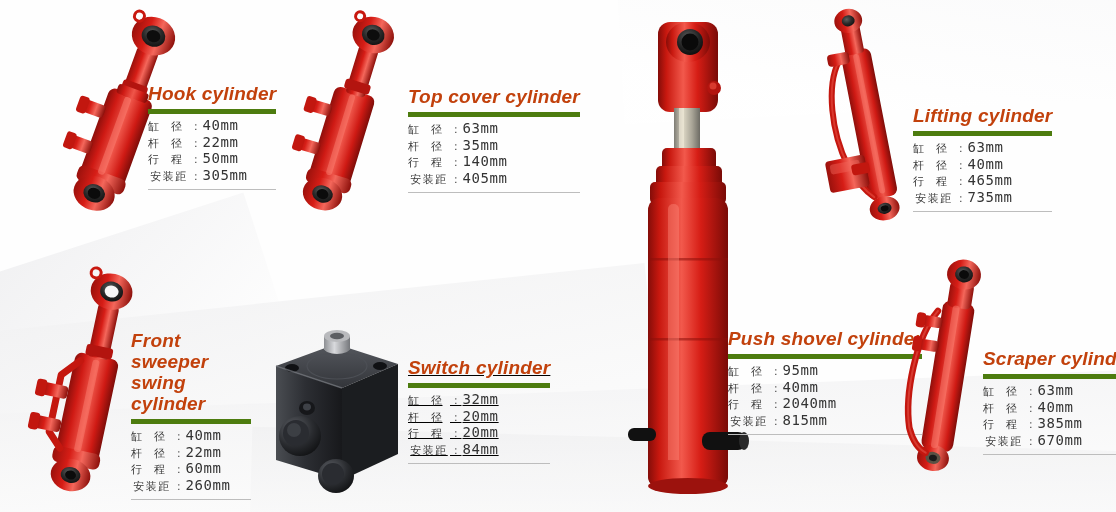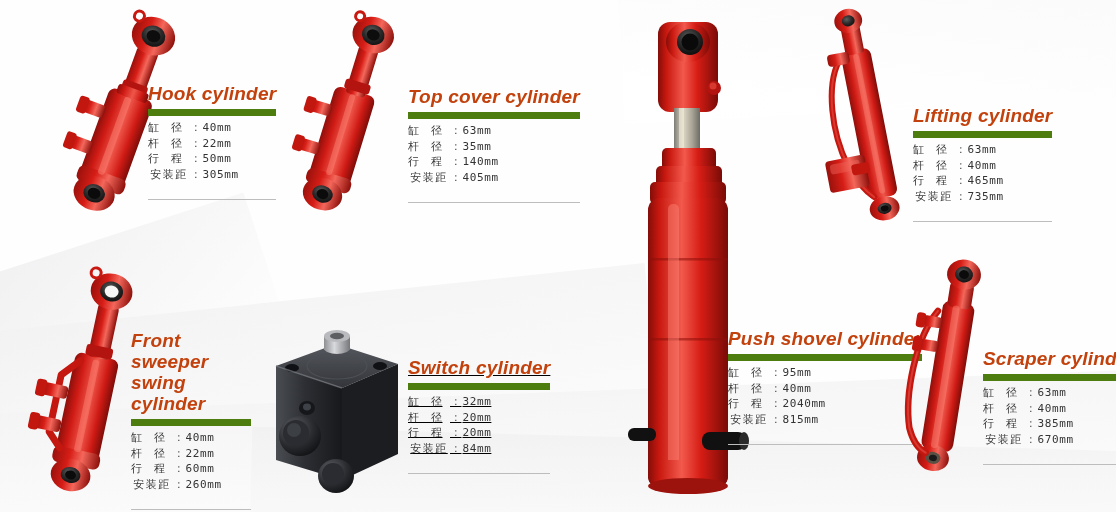--- a/index.html
+++ b/index.html
@@ -35,44 +35,44 @@
     font-size:19px;
     font-style:italic;
     font-weight:700;
     letter-spacing:.2px;
     white-space:nowrap;
     line-height:21px;
     margin-bottom:5px;
   }
   .lb-title.two-line{white-space:normal;width:120px;}
   .spec-table{
-    border-top:7px solid #4d7c0f;
+    border-top:5px solid #4d7c0f;
     border-bottom:1px solid #bdbdbd;
-    padding:4px 0 17px 0;
+    padding:4px 0 5px 0;
   }
   .spec-row{
     display:flex;
     align-items:baseline;
     font-size:11.5px;
     color:#3a3a3a;
     line-height:15.5px;
     white-space:nowrap;
   }
   .spec-key{
     display:inline-block;
     width:42px;
     letter-spacing:.5px;
     font-family:"DejaVu Sans","Liberation Sans",sans-serif;
     font-size:11px;
   }
   .spec-key.wide{letter-spacing:1.5px;text-align:center;}
   .spec-sep{margin:0 1px 0 0;color:#5a5a5a;}
   .spec-val{
     font-family:"DejaVu Sans Mono","Liberation Mono",monospace;
-    font-size:11px;
+    font-size:14px;
     letter-spacing:.6px;
     color:#333;
   }
 
   
   .art{position:absolute;}
   .art svg{display:block;overflow:visible;}
 </style>
 </head>
 <body>

